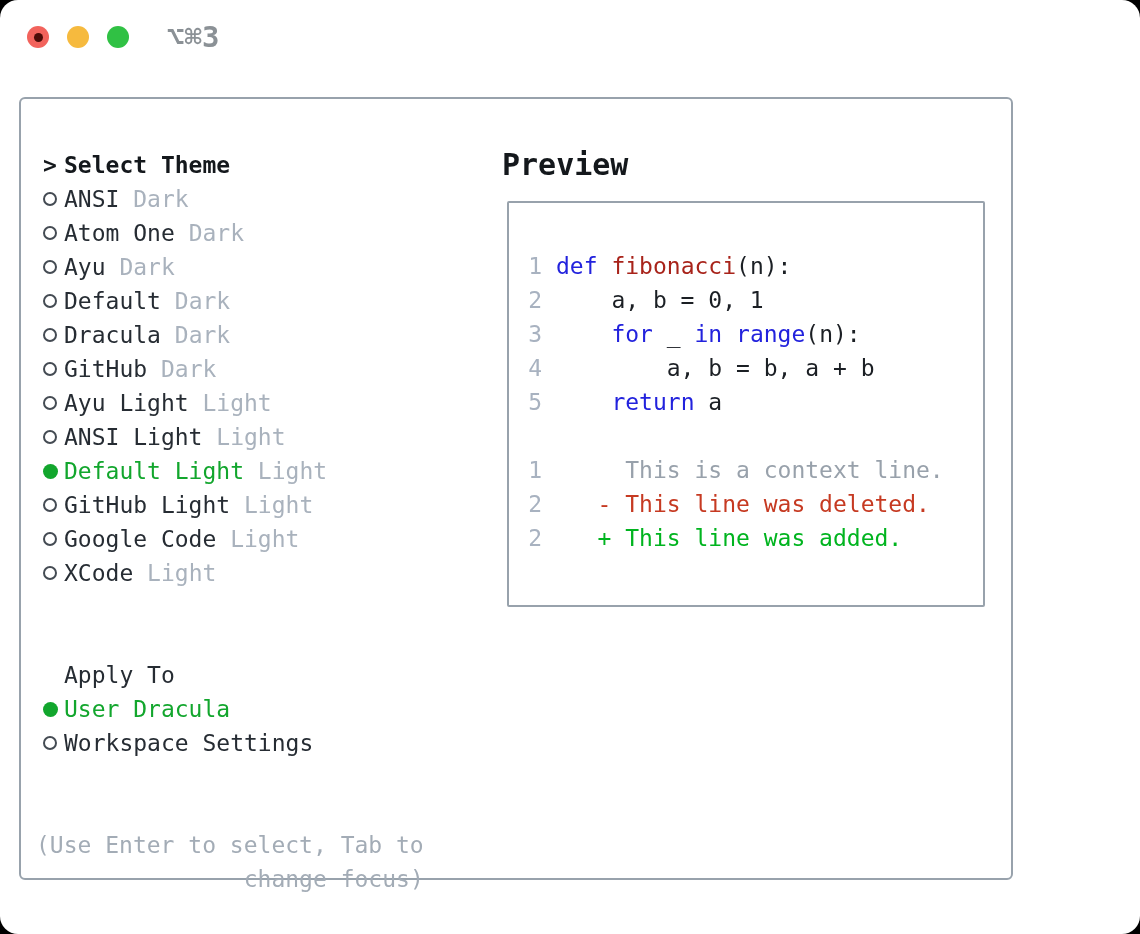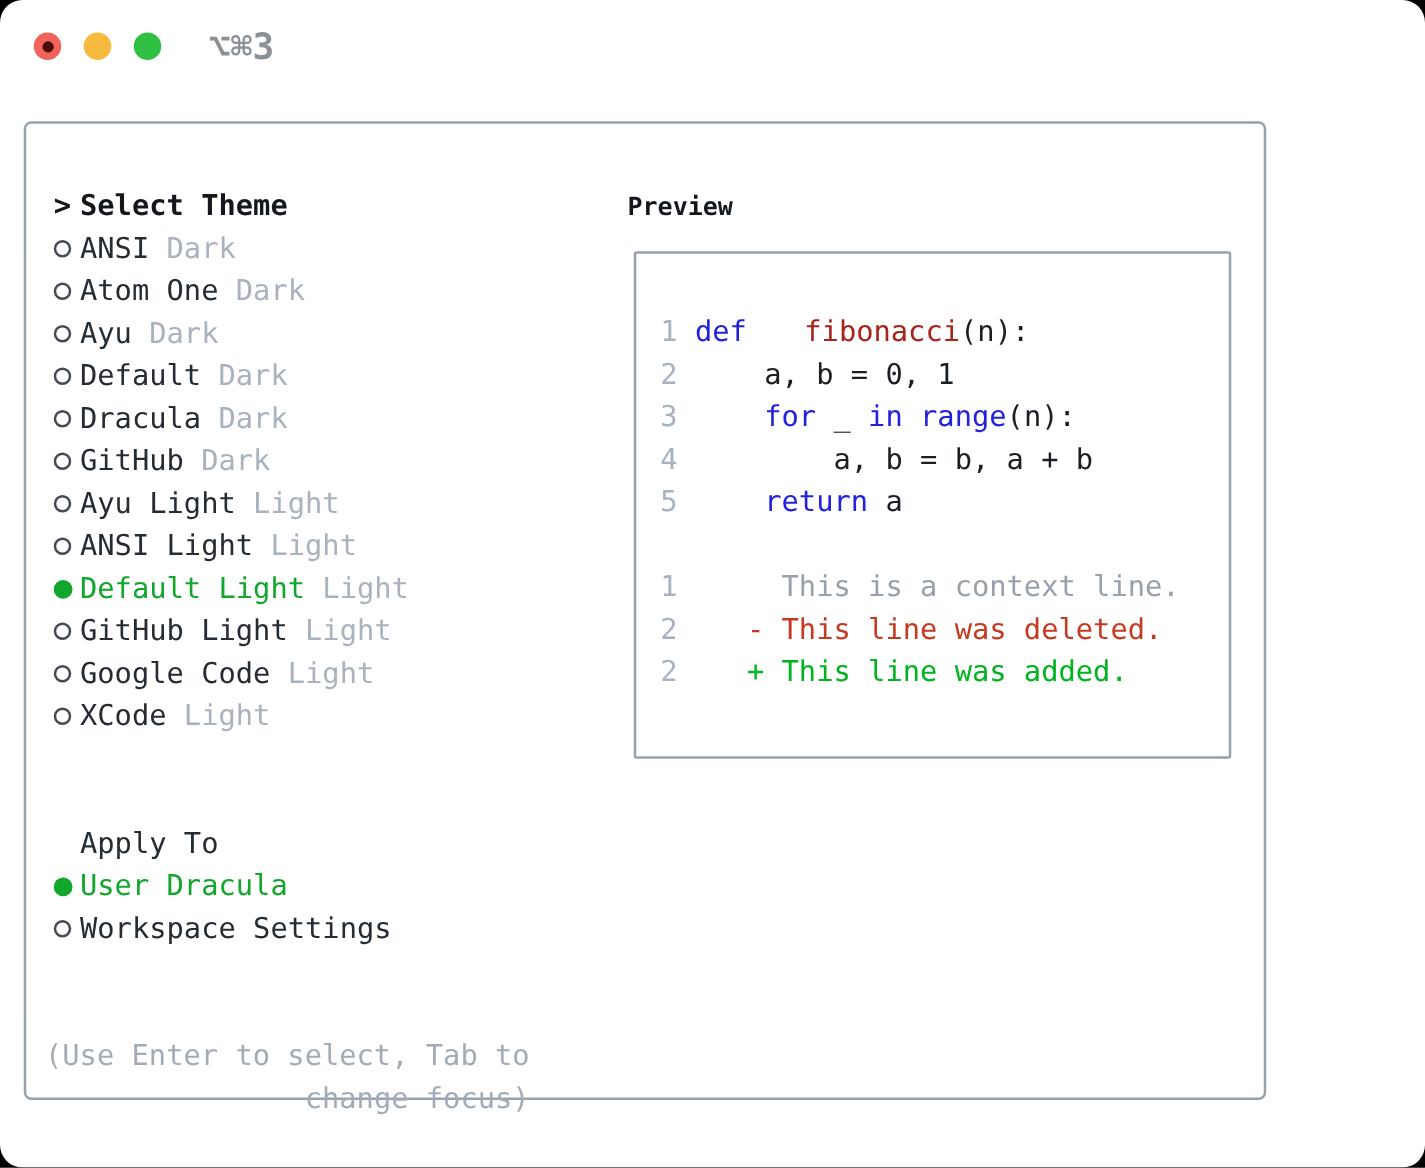--- a/index.html
+++ b/index.html
@@ -26,28 +26,28 @@
   .ring{width:14px;height:14px;border:2px solid #444b53;border-radius:50%;box-sizing:border-box;background:transparent;}
   .dot{width:15px;height:15px;border-radius:50%;background:var(--selected);}
   .label{white-space:pre;}
   .bold{font-weight:bold;color:#14181c;text-align:right;}
   .name{color:#262c33;}
   .row.selected .name{color:var(--selected);}
   .suffix{color:#a9b2bd;}
   .hint-line{line-height:34px;height:34px;color:#a3acb6;white-space:pre;text-align:right;}
 
   
-  .preview-title{position:absolute;left:481px;top:49px;font-size:20px;line-height:34px;font-weight:bold;color:#14181c;}
+  .preview-title{position:absolute;left:481px;top:49px;font-size:30px;line-height:34px;font-weight:bold;color:#14181c;}
   .preview-box{position:absolute;left:486px;top:102px;width:478px;height:406px;border:2px solid #98a2ac;border-radius:2px;box-sizing:border-box;background:#fff;}
   .code{position:absolute;left:19px;top:46px;font-size:23px;line-height:34px;color:#1b1f24;}
   .code-line{display:flex;height:34px;align-items:center;}
   .num{width:14px;margin-right:14px;flex:none;text-align:right;color:#a8b2c0;white-space:pre;}
   .tok{white-space:pre;}
   .tok-keyword{color:var(--keyword);}
-  .tok-function{color:var(--function);margin-left:32px;}
+  .tok-function{color:var(--function);}
   .tok-context{color:var(--context);}
   .tok-deleted{color:var(--deleted);}
   .tok-added{color:var(--added);}
 </style>
 </head>
 <body>
 
 <div class="window">
 
   <div>

